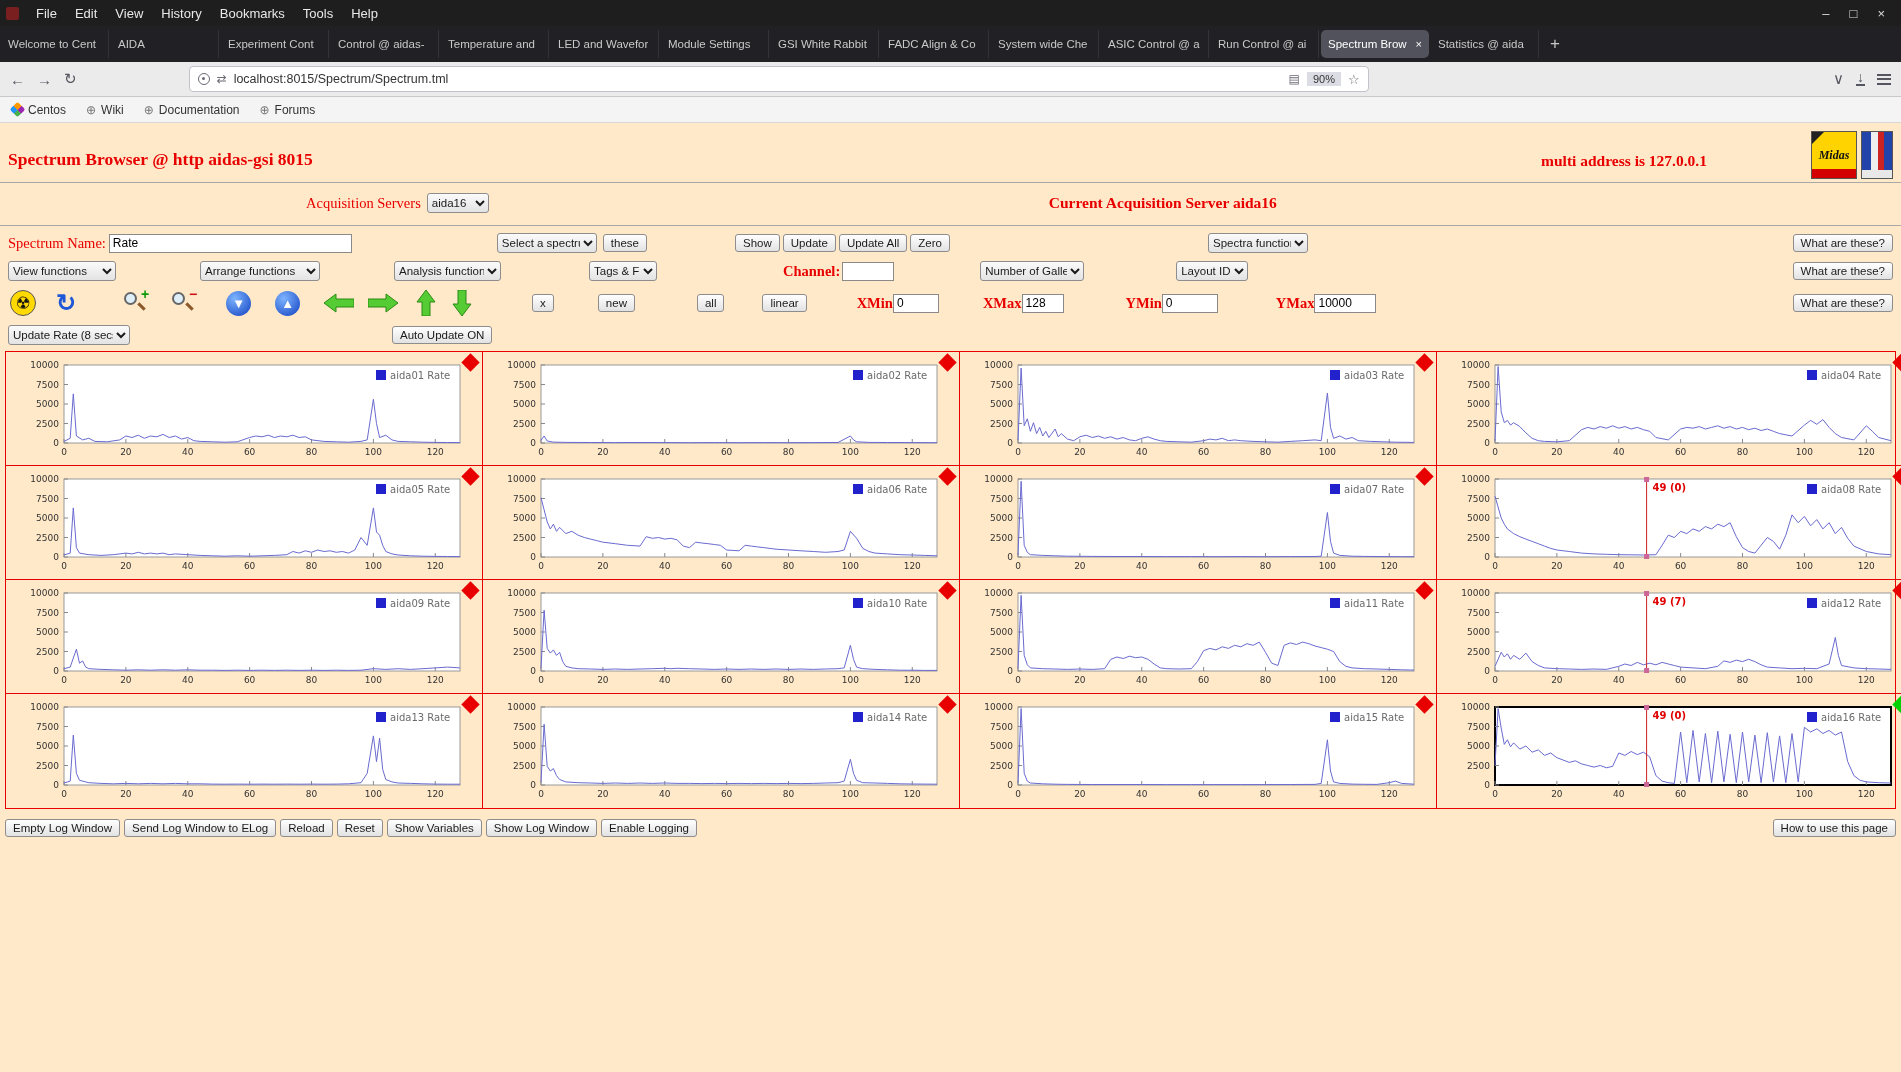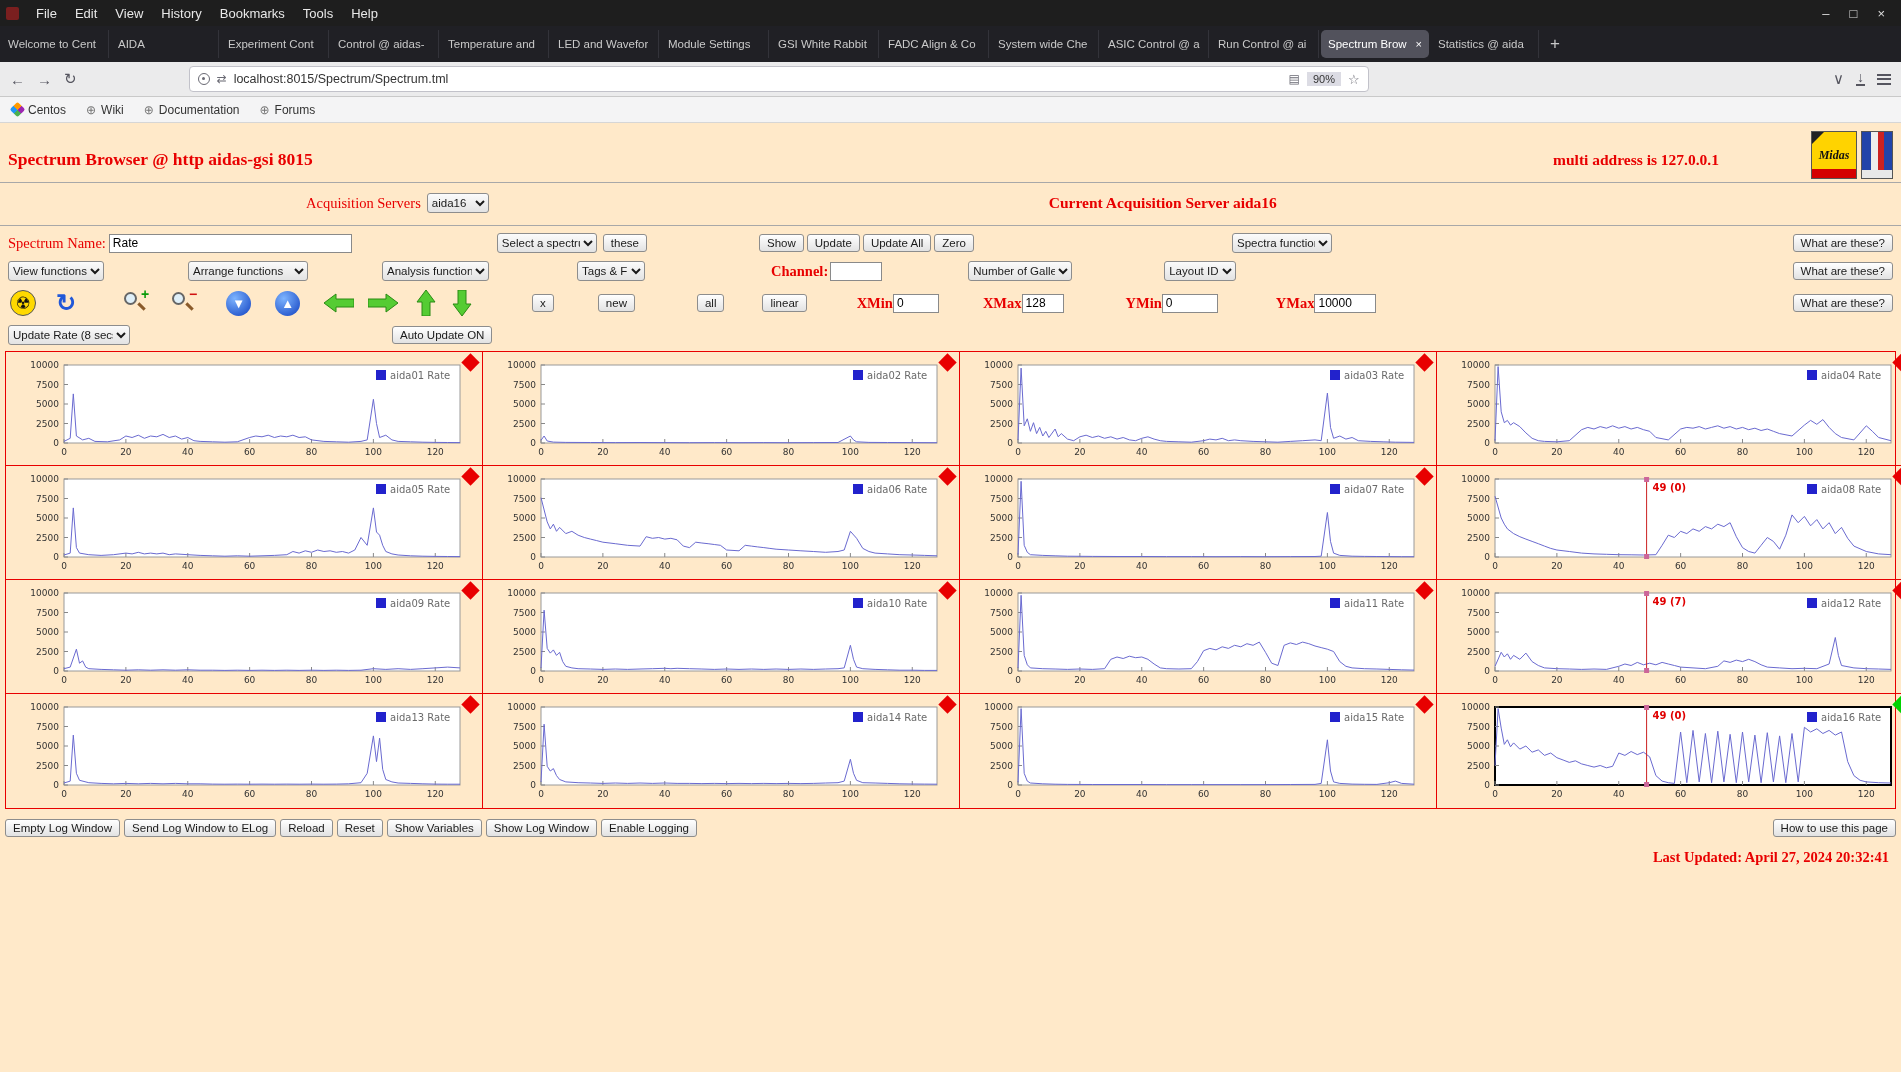--- a/index.html
+++ b/index.html
@@ -29,21 +29,21 @@
   .dl-icon { border-bottom: 2px solid #55555f; line-height: 11px; font-size: 14px; color: #55555f; padding: 0 1px 1px; }
   .hamburger div { width: 14px; height: 2px; background: #55555f; margin: 2.5px 0; }
 
   .bookmarksbar { height: 26px; background: #f4f4f5; border-bottom: 1px solid #d6d6d6; display: flex; align-items: center; gap: 20px; padding: 0 12px; font-size: 12px; color: #333; }
   .bm { display: flex; align-items: center; gap: 5px; }
   .centos-ico { width: 11px; height: 11px; border-radius: 2px; transform: rotate(45deg); background: conic-gradient(#9c27b0 0 90deg, #4caf50 0 180deg, #2196f3 0 270deg, #ff9800 0 360deg); }
   .globe { color: #777; font-size: 12px; }
 
   
   .page { position: relative; }
-  .page-header { display: flex; align-items: flex-start; padding: 26px 12px 12px 8px; }
+  .page-header { display: flex; align-items: center; padding: 26px 24px 12px 8px; }
   .page-title { font-family: "Liberation Serif", serif; font-weight: bold; font-size: 17.5px; color: #e80000; }
   .client-addr { font-family: "Liberation Serif", serif; font-weight: bold; font-size: 15.5px; color: #e80000; margin-left: auto; margin-right: 170px; margin-top: 2px; }
   .logos { position: absolute; right: 8px; top: 8px; display: flex; gap: 4px; }
   .logo-midas { width: 46px; height: 48px; background: #ffd300; border: 1px solid #555; position: relative; font-family: "Liberation Serif", serif; font-weight: bold; font-style: italic; font-size: 12px; color: #111; display: flex; align-items: center; justify-content: center; }
   .logo-midas .strip { position: absolute; bottom: 0; left: 0; right: 0; height: 9px; background: #d40000; }
   .logo-midas .corner { position: absolute; top: 0; left: 0; width: 0; height: 0; border-top: 12px solid #222; border-right: 12px solid transparent; }
   .logo-fe { width: 32px; height: 48px; border: 1px solid #555; background: linear-gradient(90deg, #2244aa 0 30%, #eeeeee 30% 55%, #cc2222 55% 75%, #2244aa 75% 100%); position: relative; }
   .logo-fe::after { content: ""; position: absolute; bottom: 0; left: 0; right: 0; height: 8px; background: #e8e8e8; }
 
   .hr { border-top: 1px solid #a8a8a8; margin: 0; }
@@ -225,32 +225,32 @@
 
   <div class="hr"></div>
 
   <div class="crow" style="margin-top:7px">
     <span class="rlabel">Spectrum Name:</span>
     <input class="txt" style="width: 243px; margin-left: 3px;" value="Rate">
     <select class="ctrl" style="margin-left:145px;width:100px">
       <option>Select a spectrum</option>
     </select>
     <button class="btn" style="margin-left:6px">these</button>
-    <button class="btn" style="margin-left:112px">Show</button>
+    <button class="btn" style="margin-left:88px">Show</button>
     <button class="btn" style="margin-left:3px">Update</button>
     <button class="btn" style="margin-left:3px">Update All</button>
     <button class="btn" style="margin-left:3px">Zero</button>
     <select class="ctrl" style="margin-left:258px;width:100px">
       <option>Spectra functions</option>
     </select>
     <button class="btn" style="margin-left:auto">What are these?</button>
   </div>
 
   <div class="crow">
-    <select class="ctrl" style="width:96px">
+    <select class="ctrl" style="width:108px">
       <option>View functions</option>
     </select>
     <select class="ctrl" style="margin-left:84px;width:120px">
       <option>Arrange functions</option>
     </select>
     <select class="ctrl" style="margin-left:74px;width:107px">
       <option>Analysis functions</option>
     </select>
     <select class="ctrl" style="margin-left:88px;width:68px">
       <option>Tags &amp; Fits</option>
@@ -824,14 +824,13 @@
         <button class="btn">Send Log Window to ELog</button>
         <button class="btn">Reload</button>
         <button class="btn">Reset</button>
         <button class="btn">Show Variables</button>
         <button class="btn">Show Log Window</button>
         <button class="btn">Enable Logging</button>
       </span>
     <button class="btn howto">How to use this page</button>
   </div>
 
-  <div class="last-updated">Last Updated: April 27, 2024 20:32:41</div>
 </div>
 
 </body></html>

